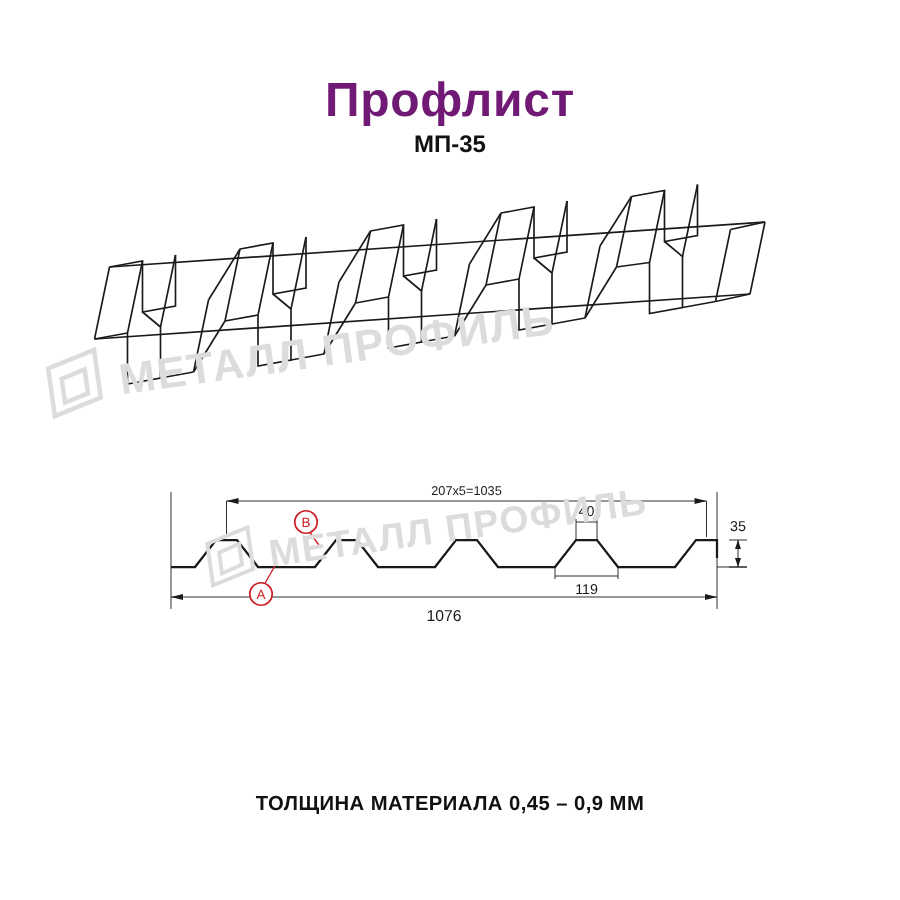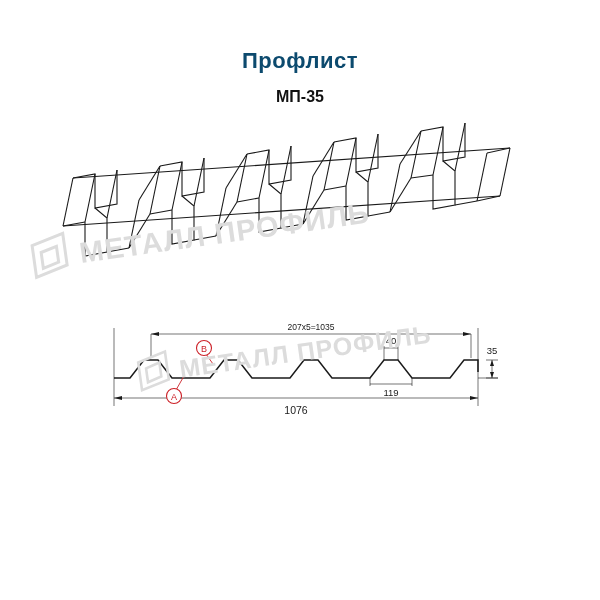--- a/index.html
+++ b/index.html
@@ -21,24 +21,24 @@
     height: 600px;
   }
 
   
   .title {
     position: absolute;
     top: 48px;
     left: 0;
     width: 600px;
     text-align: center;
-    font-size: 22px;
+    font-size: 32px;
     font-weight: bold;
     letter-spacing: 0.5px;
-    color: #0c4a6e;
+    color: #701a75;
   }
   .subtitle {
     position: absolute;
     top: 88px;
     left: 0;
     width: 600px;
     text-align: center;
     font-size: 16px;
     font-weight: bold;
     color: #111111;
@@ -249,14 +249,15 @@
       <g transform="rotate(-8 185 31)">
         <g fill="none" stroke="#dcdcdc" stroke-width="2.6">
           <path d="M10 20 L38 13 L38 41 L10 48 Z"></path>
           <path d="M17 27 L31 23 L31 37 L17 41 Z"></path>
         </g>
         <text x="50" y="41" font-family="'Liberation Sans', sans-serif" font-size="25" font-weight="bold" fill="#dcdcdc" letter-spacing="1">МЕТАЛЛ ПРОФИЛЬ</text>
       </g>
     </svg>
   </div>
 
+  <div class="footer">ТОЛЩИНА МАТЕРИАЛА 0,45 – 0,9 ММ</div>
 
 </div>
 
 </body></html>

